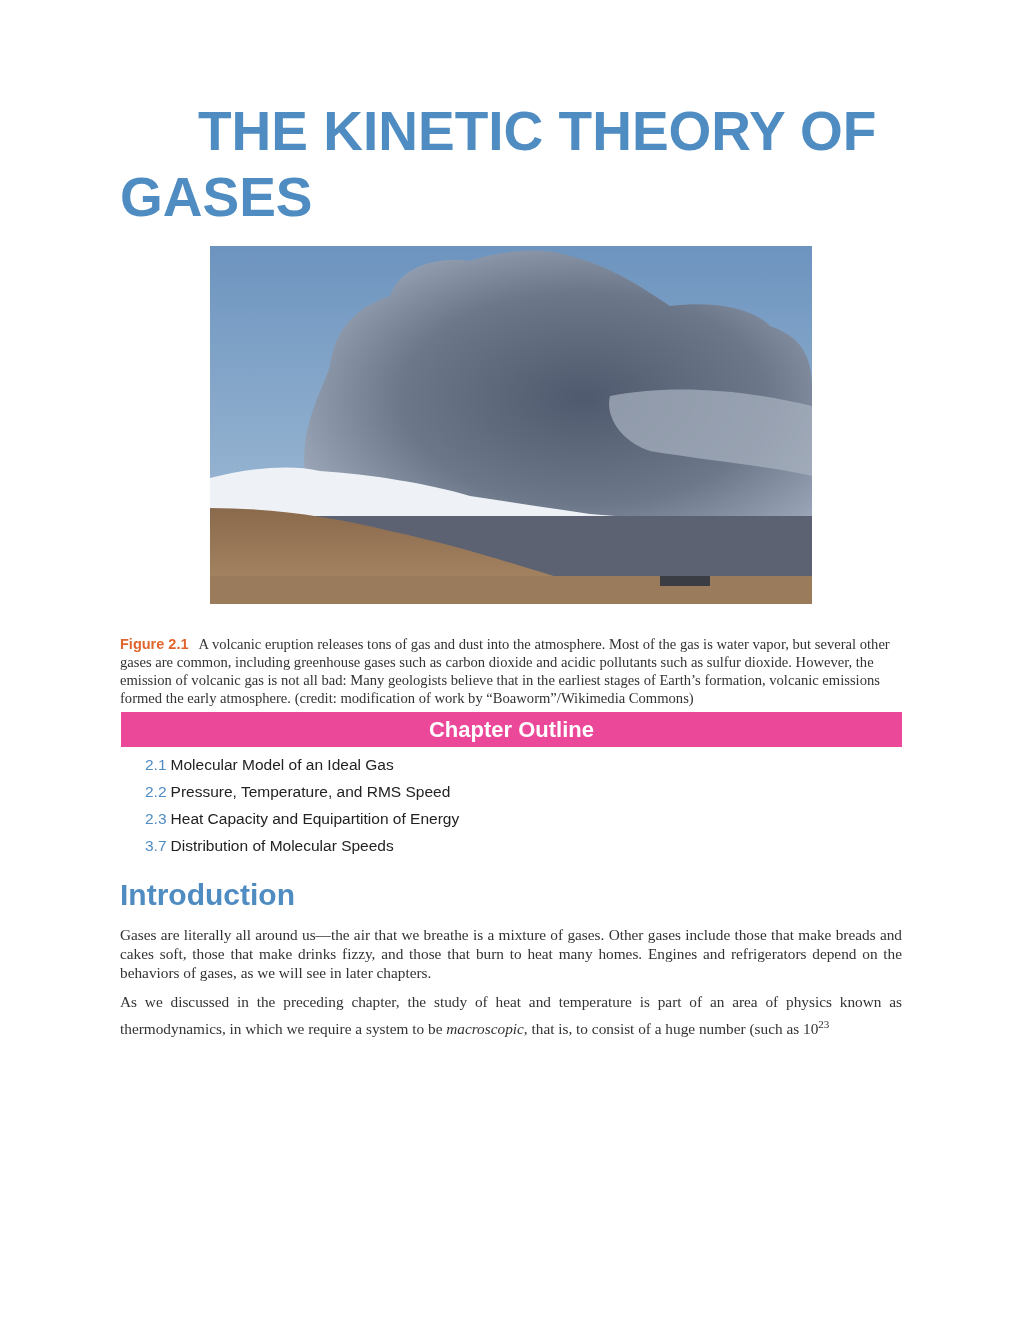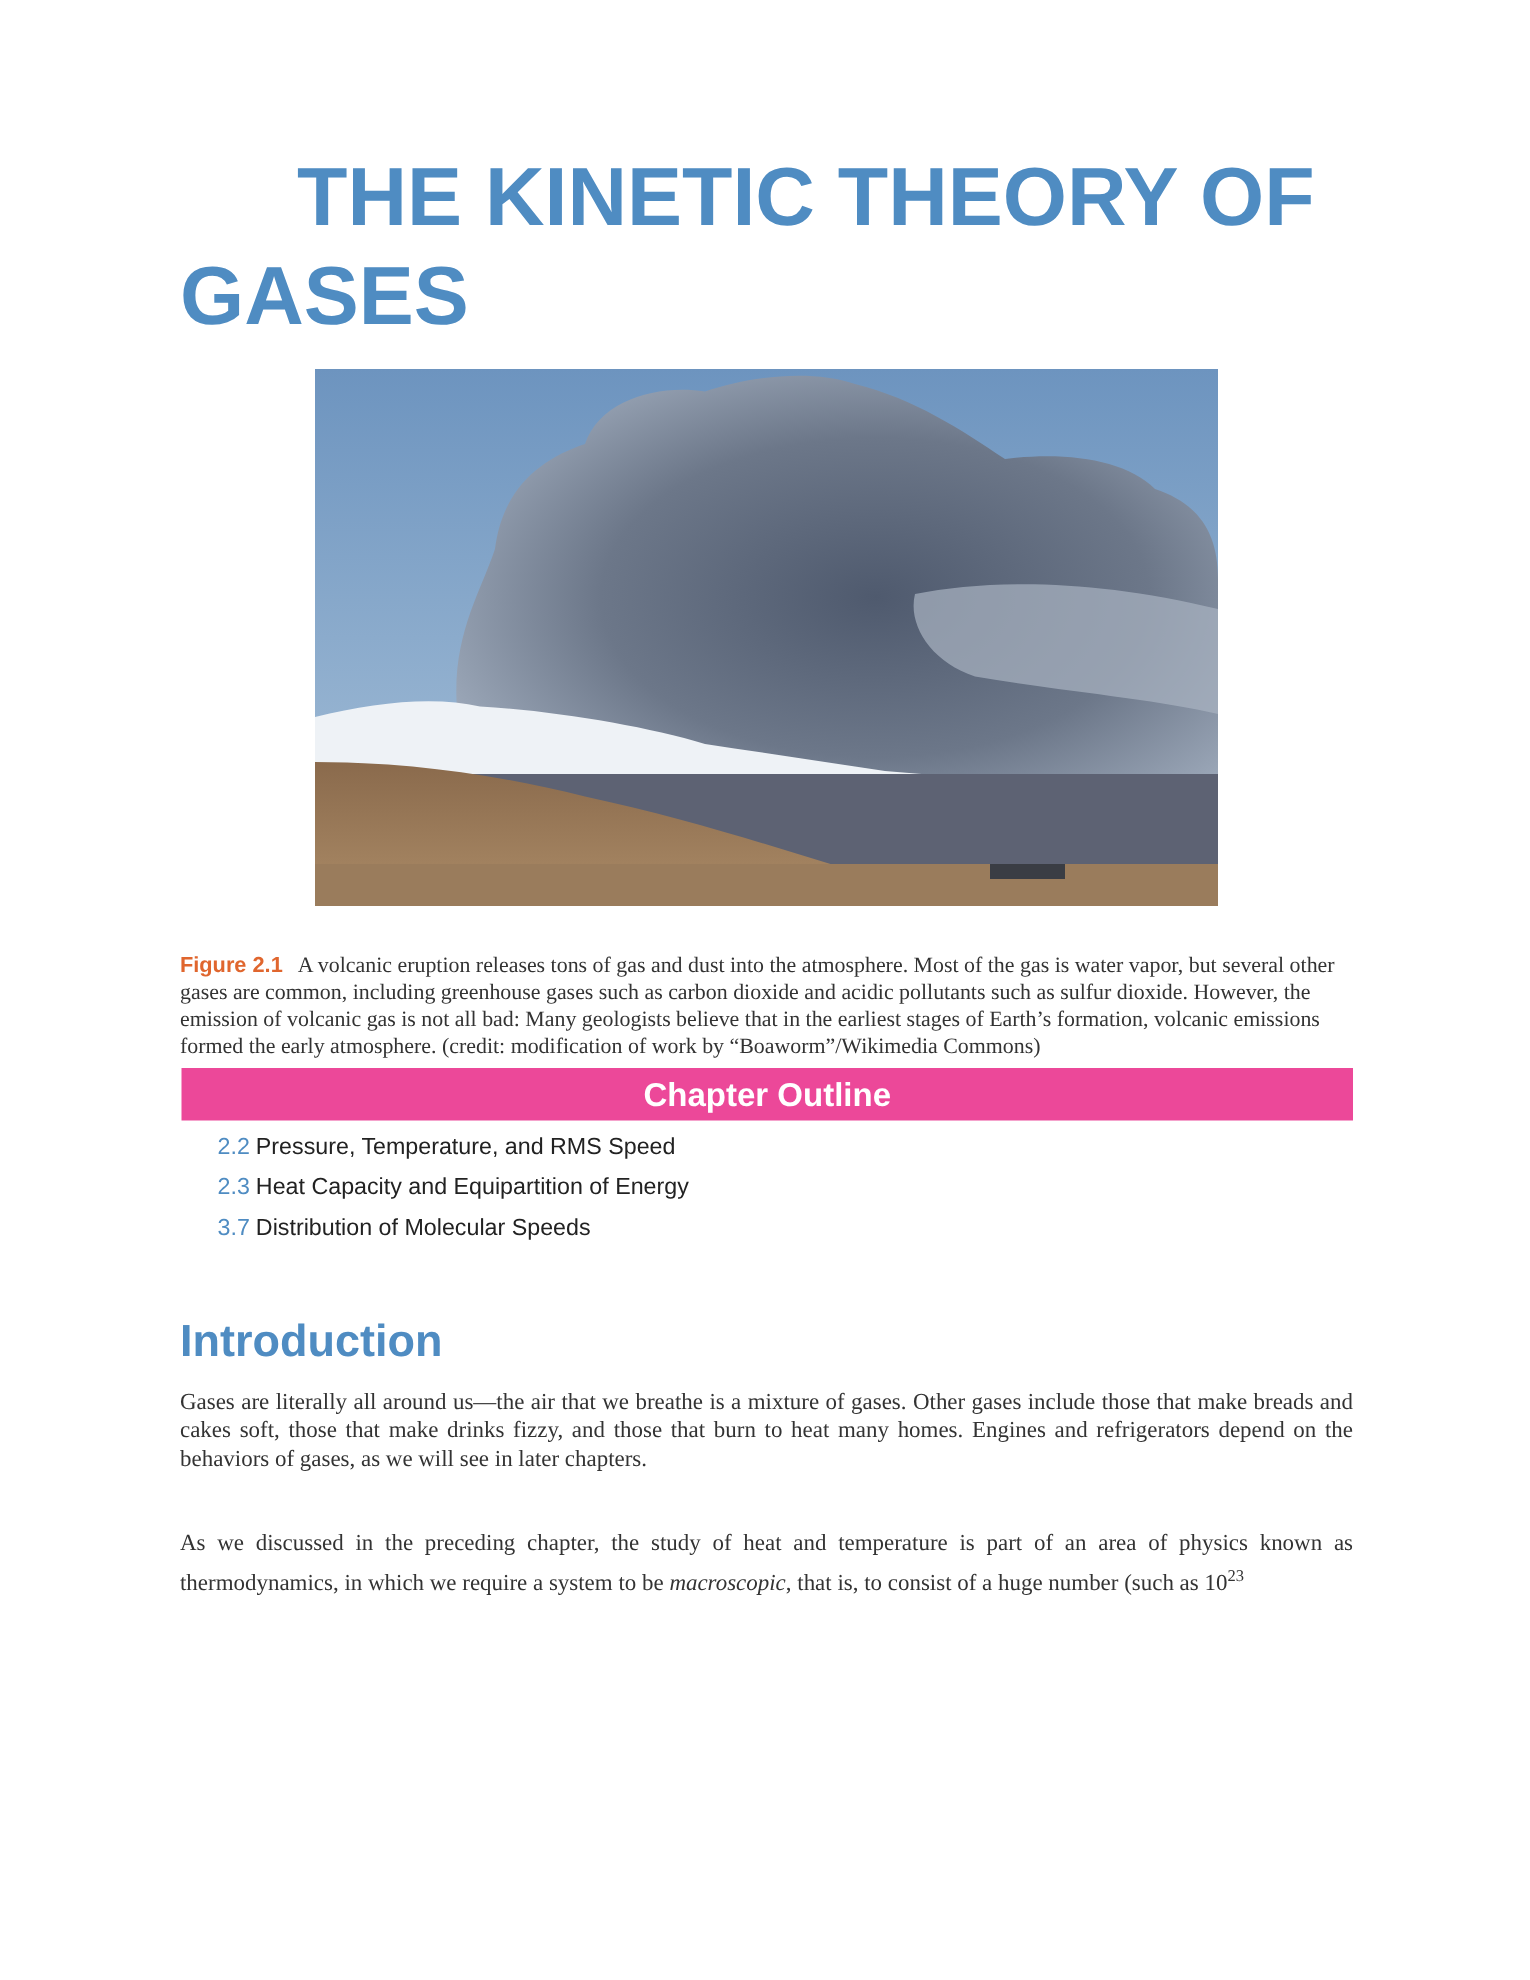--- a/index.html
+++ b/index.html
@@ -48,21 +48,21 @@
       position: absolute; left: 120px; top: 878px; margin: 0;
       font-family: "Liberation Sans", sans-serif; font-weight: bold;
       font-size: 30px; color: #4f8cc2;
     }
     .para {
       position: absolute; left: 120px; width: 782px; margin: 0;
       font-family: Liberation Serif, serif; font-size: 15.3px; line-height: 19px;
       color: #333333; text-align: justify;
     }
     .p1 { top: 925px; }
-    .p2 { top: 990px; line-height: 23px; margin-top: 27px; }
+    .p2 { top: 990px; line-height: 23px; }
     .p2 sup { font-size: 11px; }
   </style>
 </head>
 <body>
 
 <div class="page">
 
   <h1 class="title">
     <span class="l1">THE KINETIC THEORY OF</span>
     <span class="l2">GASES</span>
@@ -97,20 +97,23 @@
   </div>
 
   <p class="caption">
     <span class="fig-label">Figure 2.1</span><span>A volcanic eruption releases tons of gas and dust into the atmosphere. Most of the gas is water vapor, but several other gases are common, including greenhouse gases such as carbon dioxide and acidic pollutants such as sulfur dioxide. However, the emission of volcanic gas is not all bad: Many geologists believe that in the earliest stages of Earth’s formation, volcanic emissions formed the early atmosphere. (credit: modification of work by “Boaworm”/Wikimedia Commons)</span>
   </p>
 
   <div class="outline-header">Chapter Outline</div>
 
   <ul class="outline-list">
     <li>
+      <span class="num">2.1</span><span>Molecular Model of an Ideal Gas</span>
+    </li>
+    <li>
       <span class="num">2.2</span><span>Pressure, Temperature, and RMS Speed</span>
     </li>
     <li>
       <span class="num">2.3</span><span>Heat Capacity and Equipartition of Energy</span>
     </li>
     <li>
       <span class="num">3.7</span><span>Distribution of Molecular Speeds</span>
     </li>
   </ul>
 

